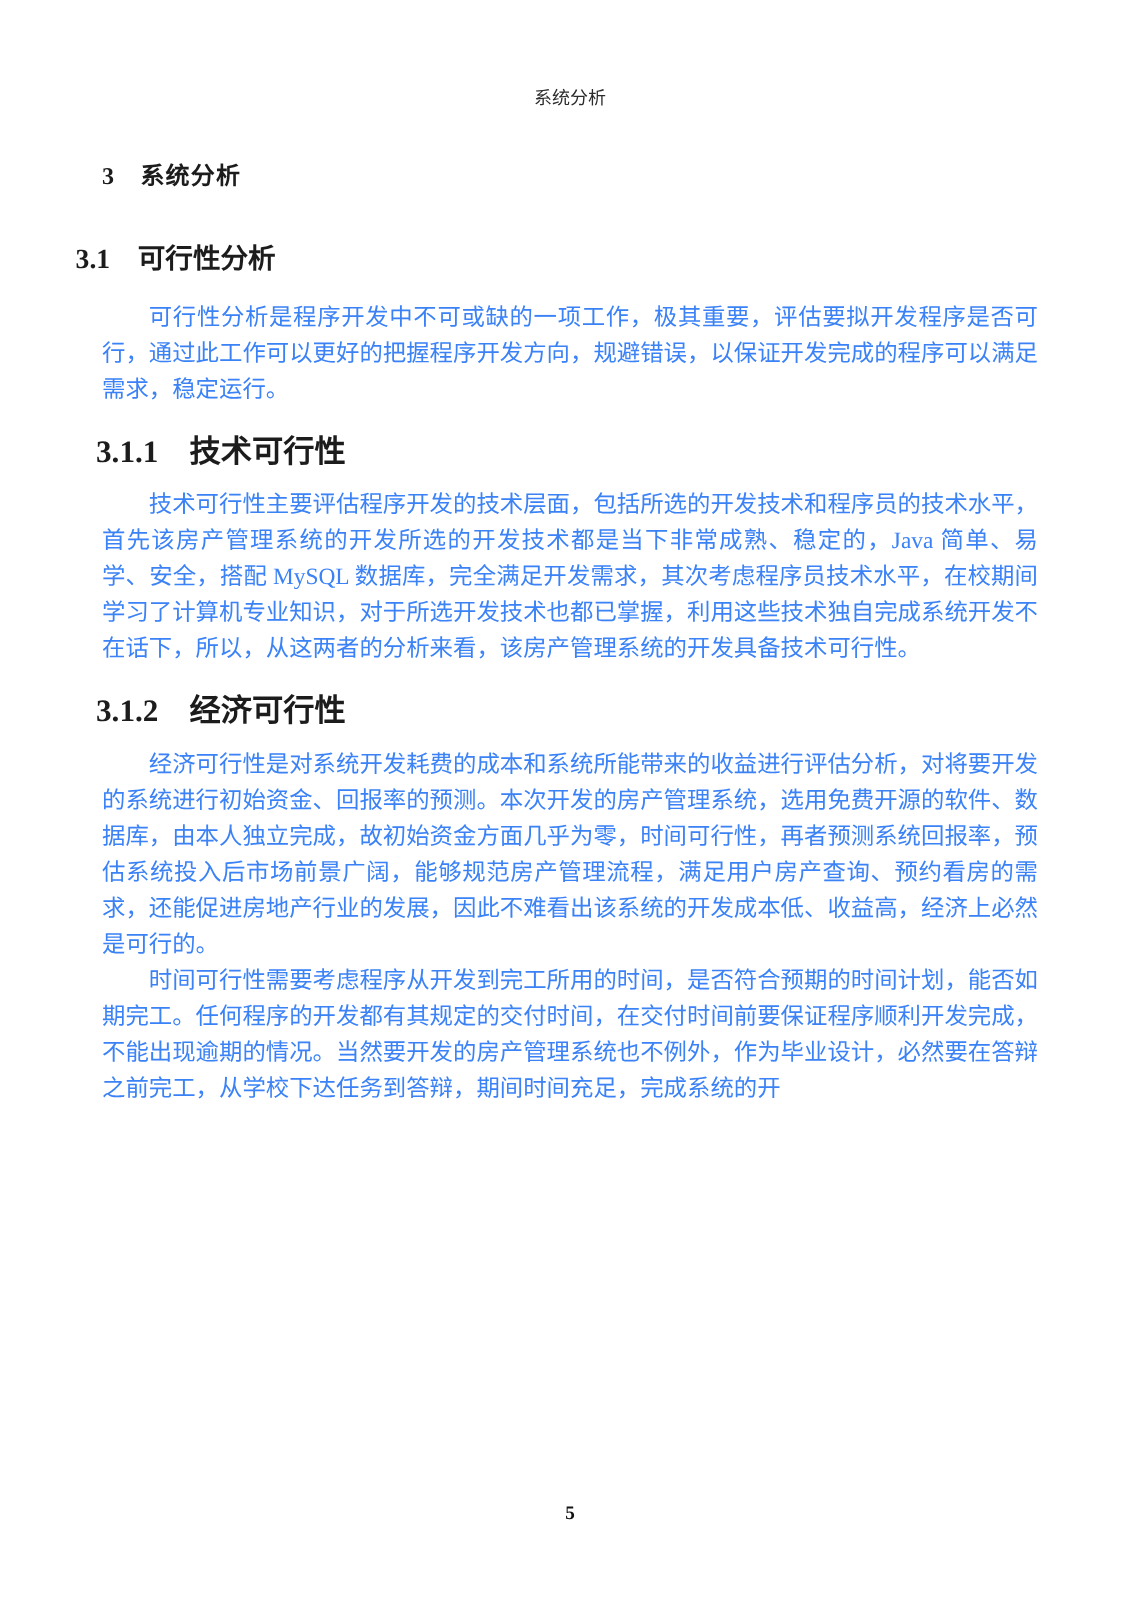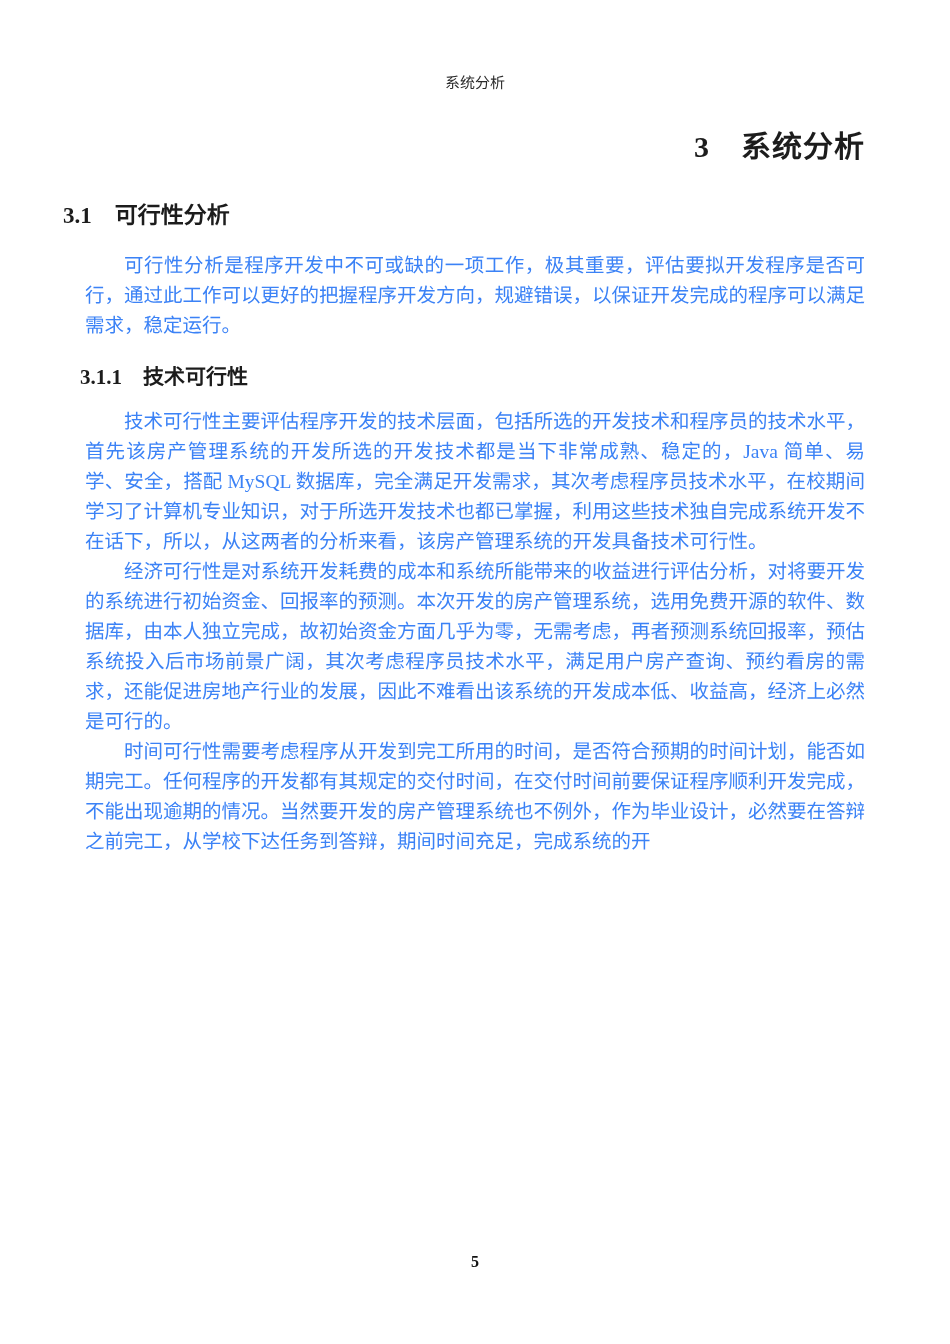--- a/index.html
+++ b/index.html
@@ -29,35 +29,35 @@
     color: #2b2b2b;
   }
   .content {
     position: absolute;
     top: 128px;
     left: 85px;
     right: 85px;
   }
   .chapter-title {
     margin: 0;
-    font-size: 30px;
+    font-size: 20px;
     font-weight: bold;
     line-height: 34px;
-    text-align: right;
+    text-align: left;
     letter-spacing: 1px;
   }
   .h2 {
     margin: 37px 0 20px -22px;
     font-size: 23px;
     font-weight: bold;
     line-height: 30px;
   }
   .h3 {
     margin: 22px 0 16px -5px;
-    font-size: 21px;
+    font-size: 26px;
     font-weight: bold;
     line-height: 28px;
   }
   .para {
     margin: 0;
     font-size: 19.5px;
     line-height: 30px;
     text-align: justify;
     text-justify: inter-ideograph;
     text-indent: 2em;
@@ -95,21 +95,22 @@
       <h2 class="h2">3.1　可行性分析</h2>
       <p class="para">可行性分析是程序开发中不可或缺的一项工作，极其重要，评估要拟开发程序是否可行，通过此工作可以更好的把握程序开发方向，规避错误，以保证开发完成的程序可以满足需求，稳定运行。</p>
     </section>
 
     <section>
       <h3 class="h3">3.1.1　技术可行性</h3>
       <p class="para">技术可行性主要评估程序开发的技术层面，包括所选的开发技术和程序员的技术水平，首先该房产管理系统的开发所选的开发技术都是当下非常成熟、稳定的，Java 简单、易学、安全，搭配 MySQL 数据库，完全满足开发需求，其次考虑程序员技术水平，在校期间学习了计算机专业知识，对于所选开发技术也都已掌握，利用这些技术独自完成系统开发不在话下，所以，从这两者的分析来看，该房产管理系统的开发具备技术可行性。</p>
     </section>
 
     <section>
-      <p class="para">经济可行性是对系统开发耗费的成本和系统所能带来的收益进行评估分析，对将要开发的系统进行初始资金、回报率的预测。本次开发的房产管理系统，选用免费开源的软件、数据库，由本人独立完成，故初始资金方面几乎为零，无需考虑，再者预测系统回报率，预估系统投入后市场前景广阔，其次考虑程序员技术水平，满足用户房产查询、预约看房的需求，还能促进房地产行业的发展，因此不难看出该系统的开发成本低、收益高，经济上必然是可行的。</p>
+      <h3 class="h3">3.1.2　经济可行性</h3>
+      <p class="para">经济可行性是对系统开发耗费的成本和系统所能带来的收益进行评估分析，对将要开发的系统进行初始资金、回报率的预测。本次开发的房产管理系统，选用免费开源的软件、数据库，由本人独立完成，故初始资金方面几乎为零，时间可行性，再者预测系统回报率，预估系统投入后市场前景广阔，能够规范房产管理流程，满足用户房产查询、预约看房的需求，还能促进房地产行业的发展，因此不难看出该系统的开发成本低、收益高，经济上必然是可行的。</p>
     </section>
 
 
     <section>
       <p class="para">时间可行性需要考虑程序从开发到完工所用的时间，是否符合预期的时间计划，能否如期完工。任何程序的开发都有其规定的交付时间，在交付时间前要保证程序顺利开发完成，不能出现逾期的情况。当然要开发的房产管理系统也不例外，作为毕业设计，必然要在答辩之前完工，从学校下达任务到答辩，期间时间充足，完成系统的开</p>
     </section>
 
   </main>
 
   <footer class="page-footer">

